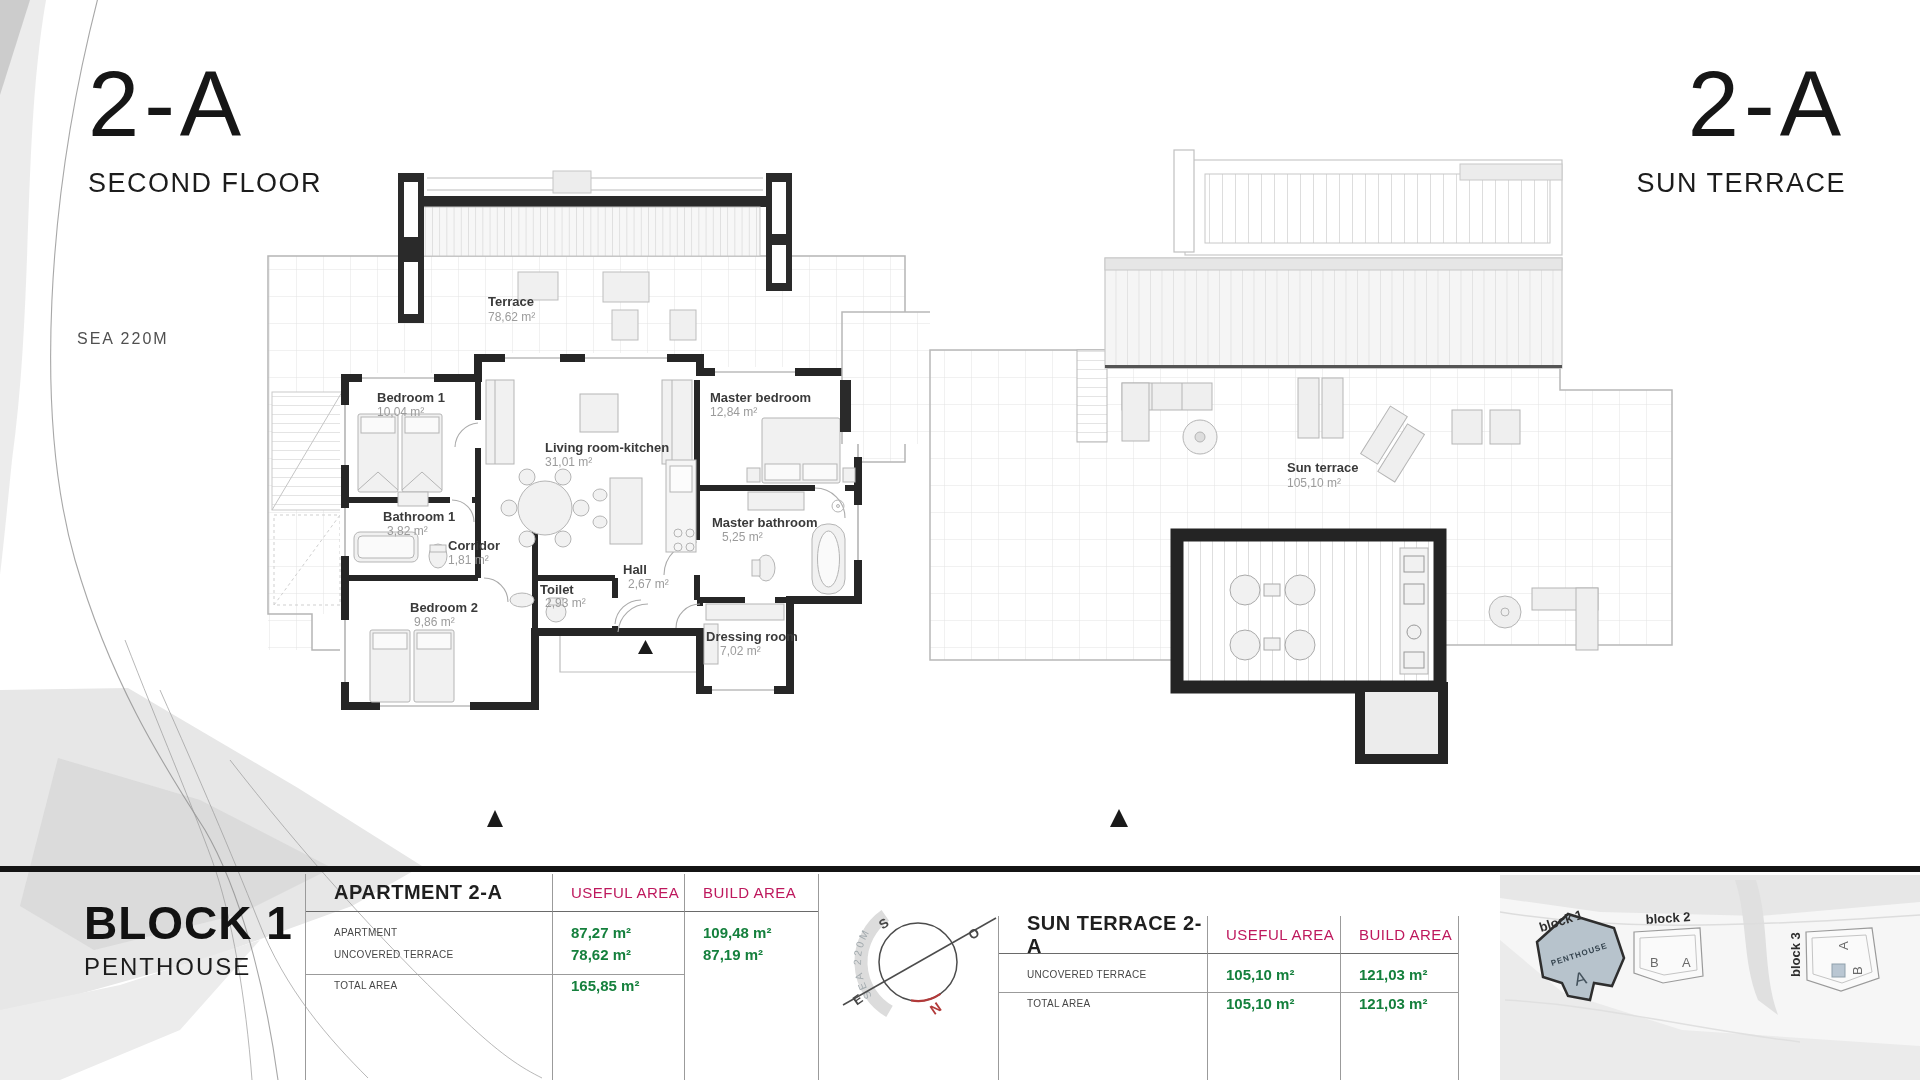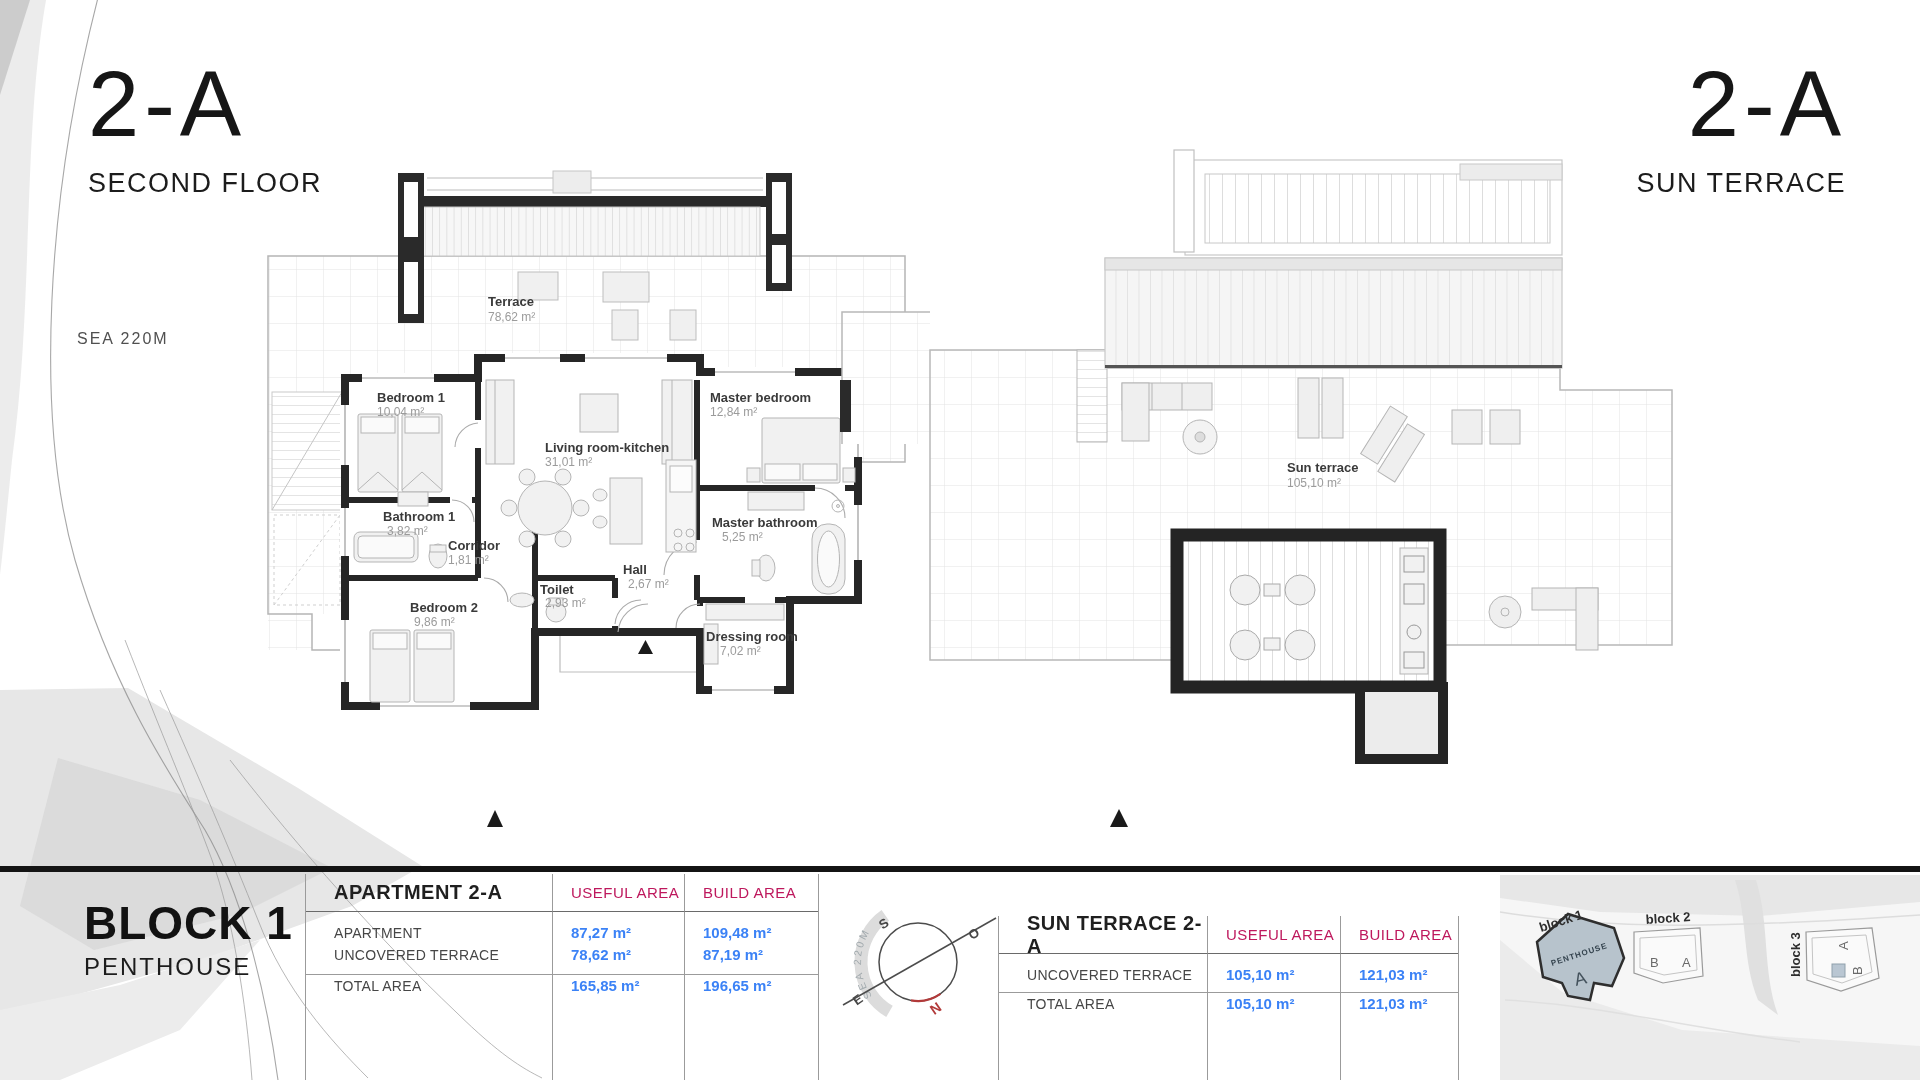--- a/index.html
+++ b/index.html
@@ -28,22 +28,22 @@
   .separator{left:0;top:866px;width:1920px;height:6px;background:#141414;}
 
   .area-table{display:grid;border-left:1px solid #9b9b9b;border-right:1px solid #9b9b9b;background:transparent;}
   .cell{padding-left:28px;box-sizing:border-box;}
   .cv{padding-left:18px;}
   .bR{border-right:1px solid #9b9b9b;}
   .head{border-bottom:1px solid #6a6a6a;display:flex;align-items:center;}
   .t-title{font-size:20px;font-weight:700;letter-spacing:.5px;color:#1f1f1f;}
   .t-colh{font-size:15px;font-weight:400;letter-spacing:.5px;color:#be185d;}
   .t-body{padding-top:10px;line-height:22px;}
-  .t-lbl{font-size:14px;color:#464646;letter-spacing:.3px;}
-  .t-val{font-size:15px;font-weight:700;color:#3b82f6;}
+  .t-lbl{font-size:10px;color:#464646;letter-spacing:.3px;}
+  .t-val{font-size:15px;font-weight:700;color:#15803d;}
   .t-total{border-top:1px solid #9b9b9b;line-height:22px;}
 </style>
 </head>
 <body>
 
 <div class="page">
 
 <svg class="abs" style="left:0;top:0" width="1920" height="1080" viewBox="0 0 1920 1080">
   <defs>
     <pattern id="grid" width="27" height="27" patternUnits="userSpaceOnUse">
@@ -428,21 +428,20 @@
     <div class="t-val">87,27 m²</div>
     <div class="t-val">78,62 m²</div>
   </div>
   <div class="cell cv t-body">
     <div class="t-val">109,48 m²</div>
     <div class="t-val">87,19 m²</div>
   </div>
 
   <div class="cell bR t-total t-lbl">TOTAL AREA</div>
   <div class="cell cv bR t-total t-val">165,85 m²</div>
-  <div class="cell cv t-total t-val">196,65 m²</div>
 </div>
 
 <div class="abs area-table" style="left:998px;top:916px;width:459px;height:206px;grid-template-columns:209px 133px 117px;grid-template-rows:38px 38px 1fr">
   <div class="cell bR head t-title">SUN TERRACE 2-A</div>
   <div class="cell cv bR head t-colh">USEFUL AREA</div>
   <div class="cell cv head t-colh">BUILD AREA</div>
 
   <div class="cell bR t-body">
     <div class="t-lbl">UNCOVERED TERRACE</div>
   </div>

